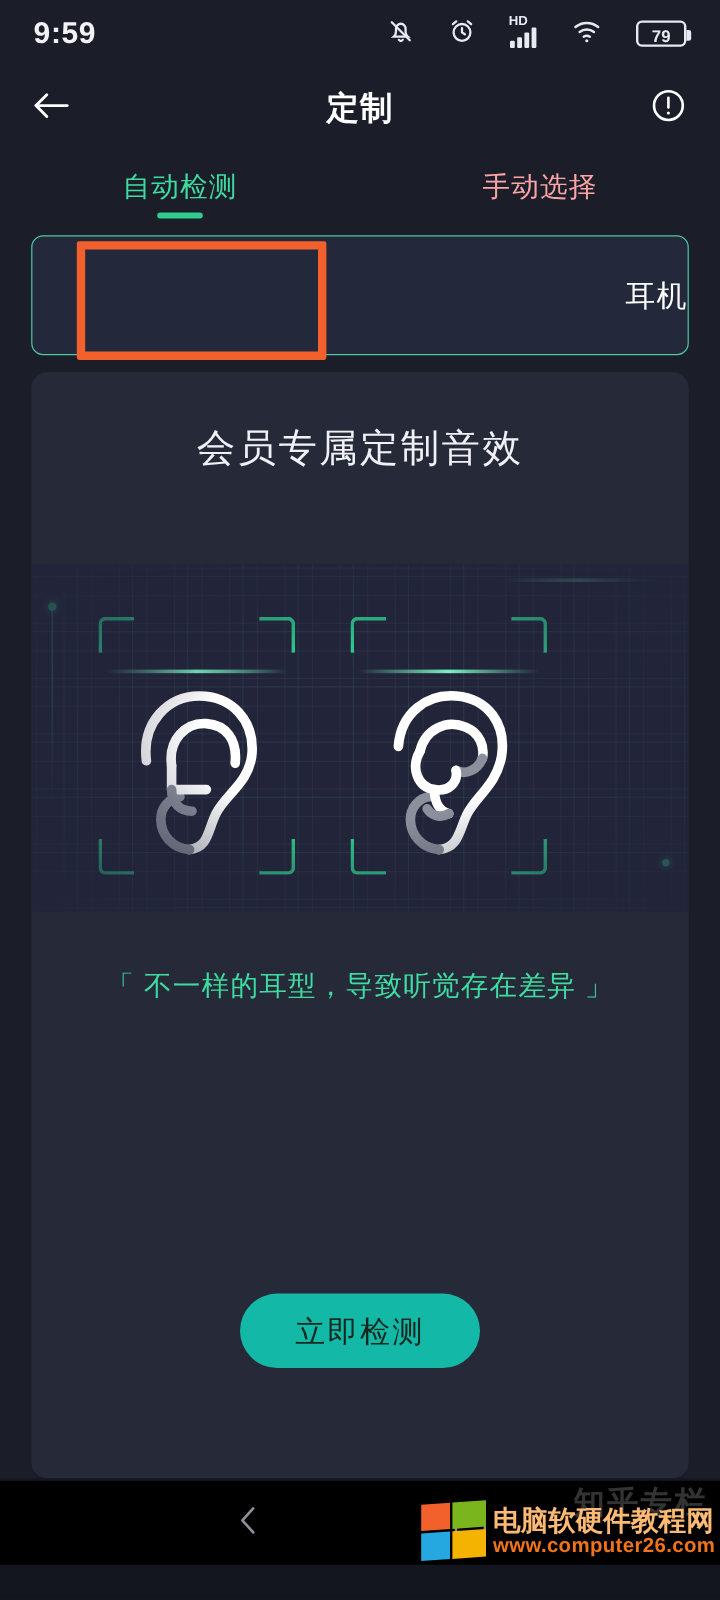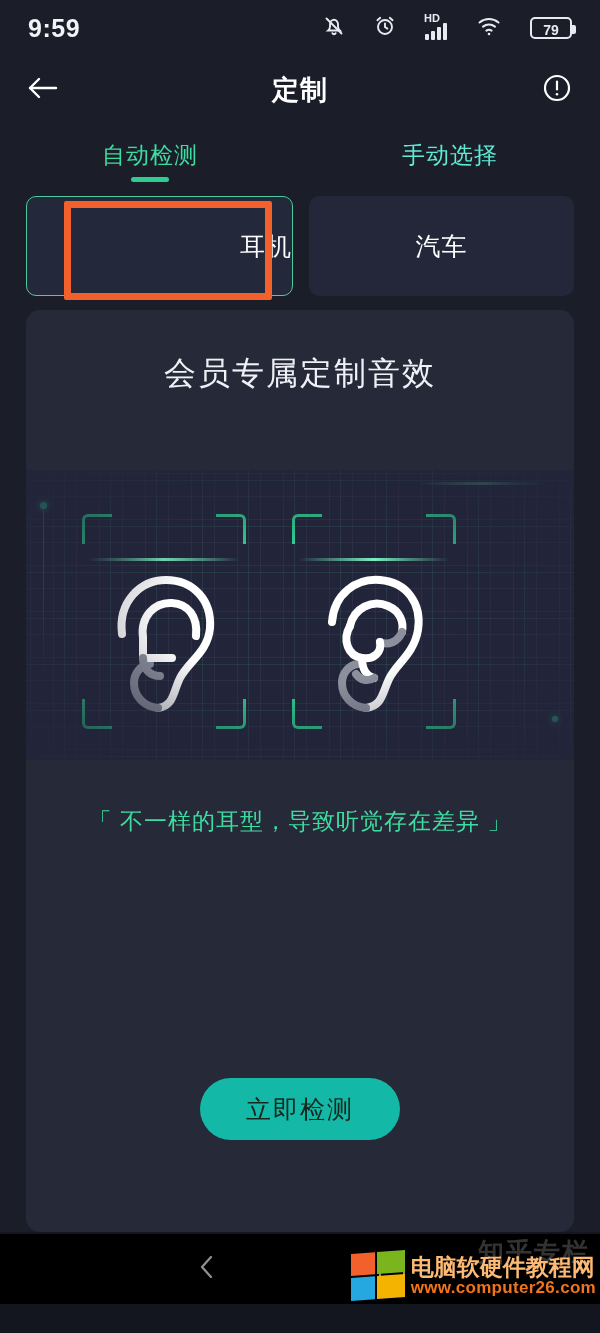--- a/index.html
+++ b/index.html
@@ -48,21 +48,21 @@
   .tabs {
     position:absolute; top:124px; left:0; width:600px; height:62px;
     display:flex; background:#1b1d29;
   }
   .tab {
     flex:1; display:flex; flex-direction:column; align-items:center; justify-content:center;
     position:relative;
   }
   .tab-label { font-size:23px; letter-spacing:1px; }
   .tab.active .tab-label { color:#3ddca0; }
-  .tab.inactive .tab-label { color:#5eead4; }
+  .tab.inactive .tab-label { color:#fca5a5; }
   .tab-underline {
     position:absolute; bottom:4px; width:38px; height:5px;
     background:#2ecc8f; border-radius:3px;
   }
 
   
   .chips {
     position:absolute; top:196px; left:26px; width:548px; height:100px;
     display:flex; gap:16px;
   }
@@ -243,23 +243,20 @@
       <span class="tab-underline"></span>
     </div>
     <div class="tab inactive">
       <span class="tab-label">手动选择</span>
     </div>
   </div>
 
   <div class="chips">
     <div class="chip selected">
       <span>耳机</span>
-    </div>
-    <div class="chip">
-      <span>汽车</span>
     </div>
   </div>
   <div class="annotation"></div>
 
   <div class="card">
 
     <div class="card-title">会员专属定制音效</div>
 
     <div class="scan-area">
       <div class="grid-bg"></div>

